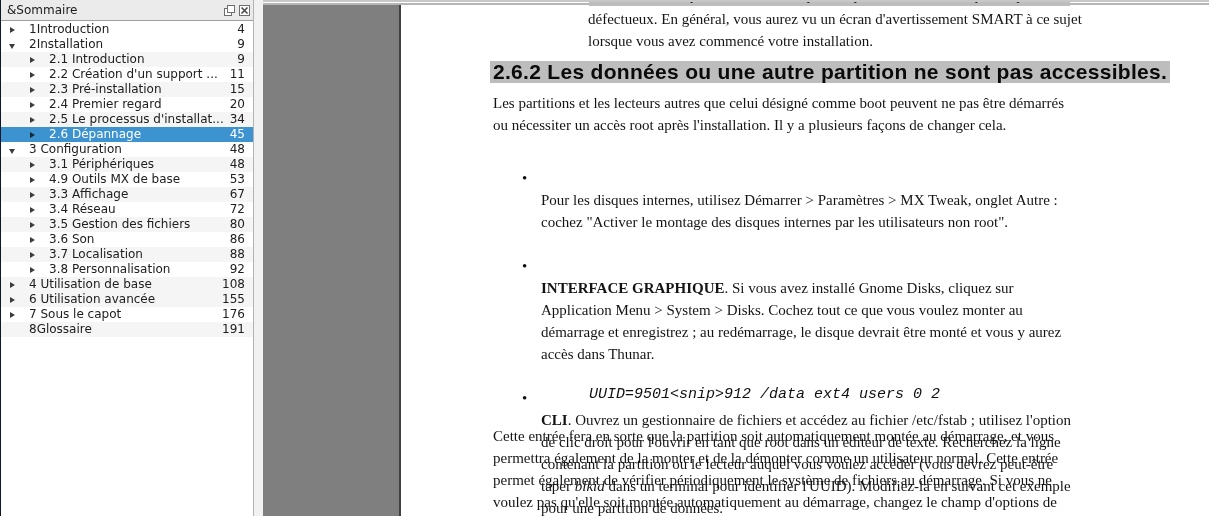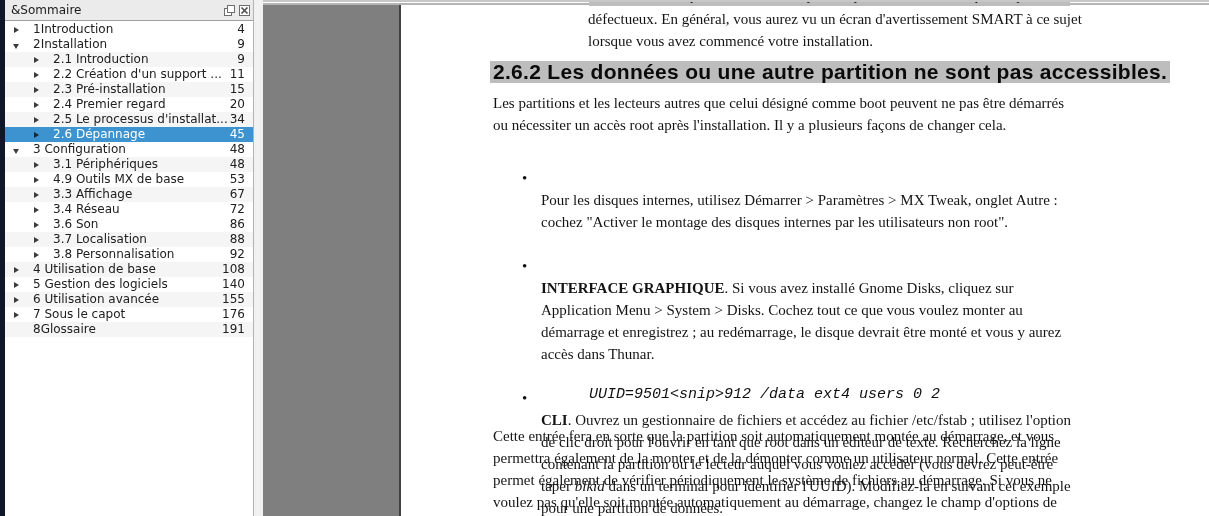--- a/index.html
+++ b/index.html
@@ -1,21 +1,21 @@
 <!DOCTYPE html>
 <html><head>
 <meta charset="utf-8">
 <style>
   html,body {margin:0; padding:0; background:#ffffff;}
   .app {position:relative; width:1209px; height:516px; overflow:hidden;
         font-family:"DejaVu Sans", sans-serif; background:#fff;}
 
   
   .sidebar {position:absolute; left:0; top:0; width:253px; height:516px;
-            background:#fff; border-left:5px solid #0f172a; box-sizing:border-box;}
+            background:#fff; border-left:1px solid #0f172a; box-sizing:border-box;}
   .sidebar-header {position:absolute; left:0; top:0; right:0; height:21px;
                    background:#ebebeb; border-bottom:1px solid #9f9f9f;
                    display:flex; align-items:center; box-sizing:border-box;}
   .sidebar-title {margin-left:6px; font-size:12px; color:#1b1b1b; flex:1;}
   .dock-btn {width:13px; height:13px; margin-right:2px; display:inline-flex;
              align-items:center; justify-content:center; cursor:default;}
   .tree {position:absolute; left:0; top:22px; right:0; bottom:0; background:#fff; overflow:hidden;}
   .trow {position:relative; height:15px; line-height:15px; font-size:12px; color:#202020;
          display:flex; align-items:center; white-space:nowrap;}
   .trow.alt {background:#f5f5f5;}
@@ -142,44 +142,44 @@
         <div class="trow alt">
           <span class="arrow collapsed" style="margin-left: 26px;"></span>
           <span class="tlabel">3.3 Affichage</span>
           <span class="tpage">67</span>
         </div>
         <div class="trow">
           <span class="arrow collapsed" style="margin-left: 26px;"></span>
           <span class="tlabel">3.4 Réseau</span>
           <span class="tpage">72</span>
         </div>
+        <div class="trow alt">
+          <span class="arrow collapsed" style="margin-left: 26px;"></span>
+          <span class="tlabel">3.5 Gestion des fichiers</span>
+          <span class="tpage">80</span>
+        </div>
         <div class="trow">
           <span class="arrow collapsed" style="margin-left: 26px;"></span>
           <span class="tlabel">3.6 Son</span>
           <span class="tpage">86</span>
         </div>
         <div class="trow alt">
           <span class="arrow collapsed" style="margin-left: 26px;"></span>
           <span class="tlabel">3.7 Localisation</span>
           <span class="tpage">88</span>
         </div>
         <div class="trow">
           <span class="arrow collapsed" style="margin-left: 26px;"></span>
           <span class="tlabel">3.8 Personnalisation</span>
           <span class="tpage">92</span>
         </div>
         <div class="trow alt">
           <span class="arrow collapsed" style="margin-left: 6px;"></span>
           <span class="tlabel">4 Utilisation de base</span>
           <span class="tpage">108</span>
-        </div>
-        <div class="trow">
-          <span class="arrow collapsed" style="margin-left: 6px;"></span>
-          <span class="tlabel">5 Gestion des logiciels</span>
-          <span class="tpage">140</span>
         </div>
         <div class="trow alt">
           <span class="arrow collapsed" style="margin-left: 6px;"></span>
           <span class="tlabel">6 Utilisation avancée</span>
           <span class="tpage">155</span>
         </div>
         <div class="trow">
           <span class="arrow collapsed" style="margin-left: 6px;"></span>
           <span class="tlabel">7 Sous le capot</span>
           <span class="tpage">176</span>

